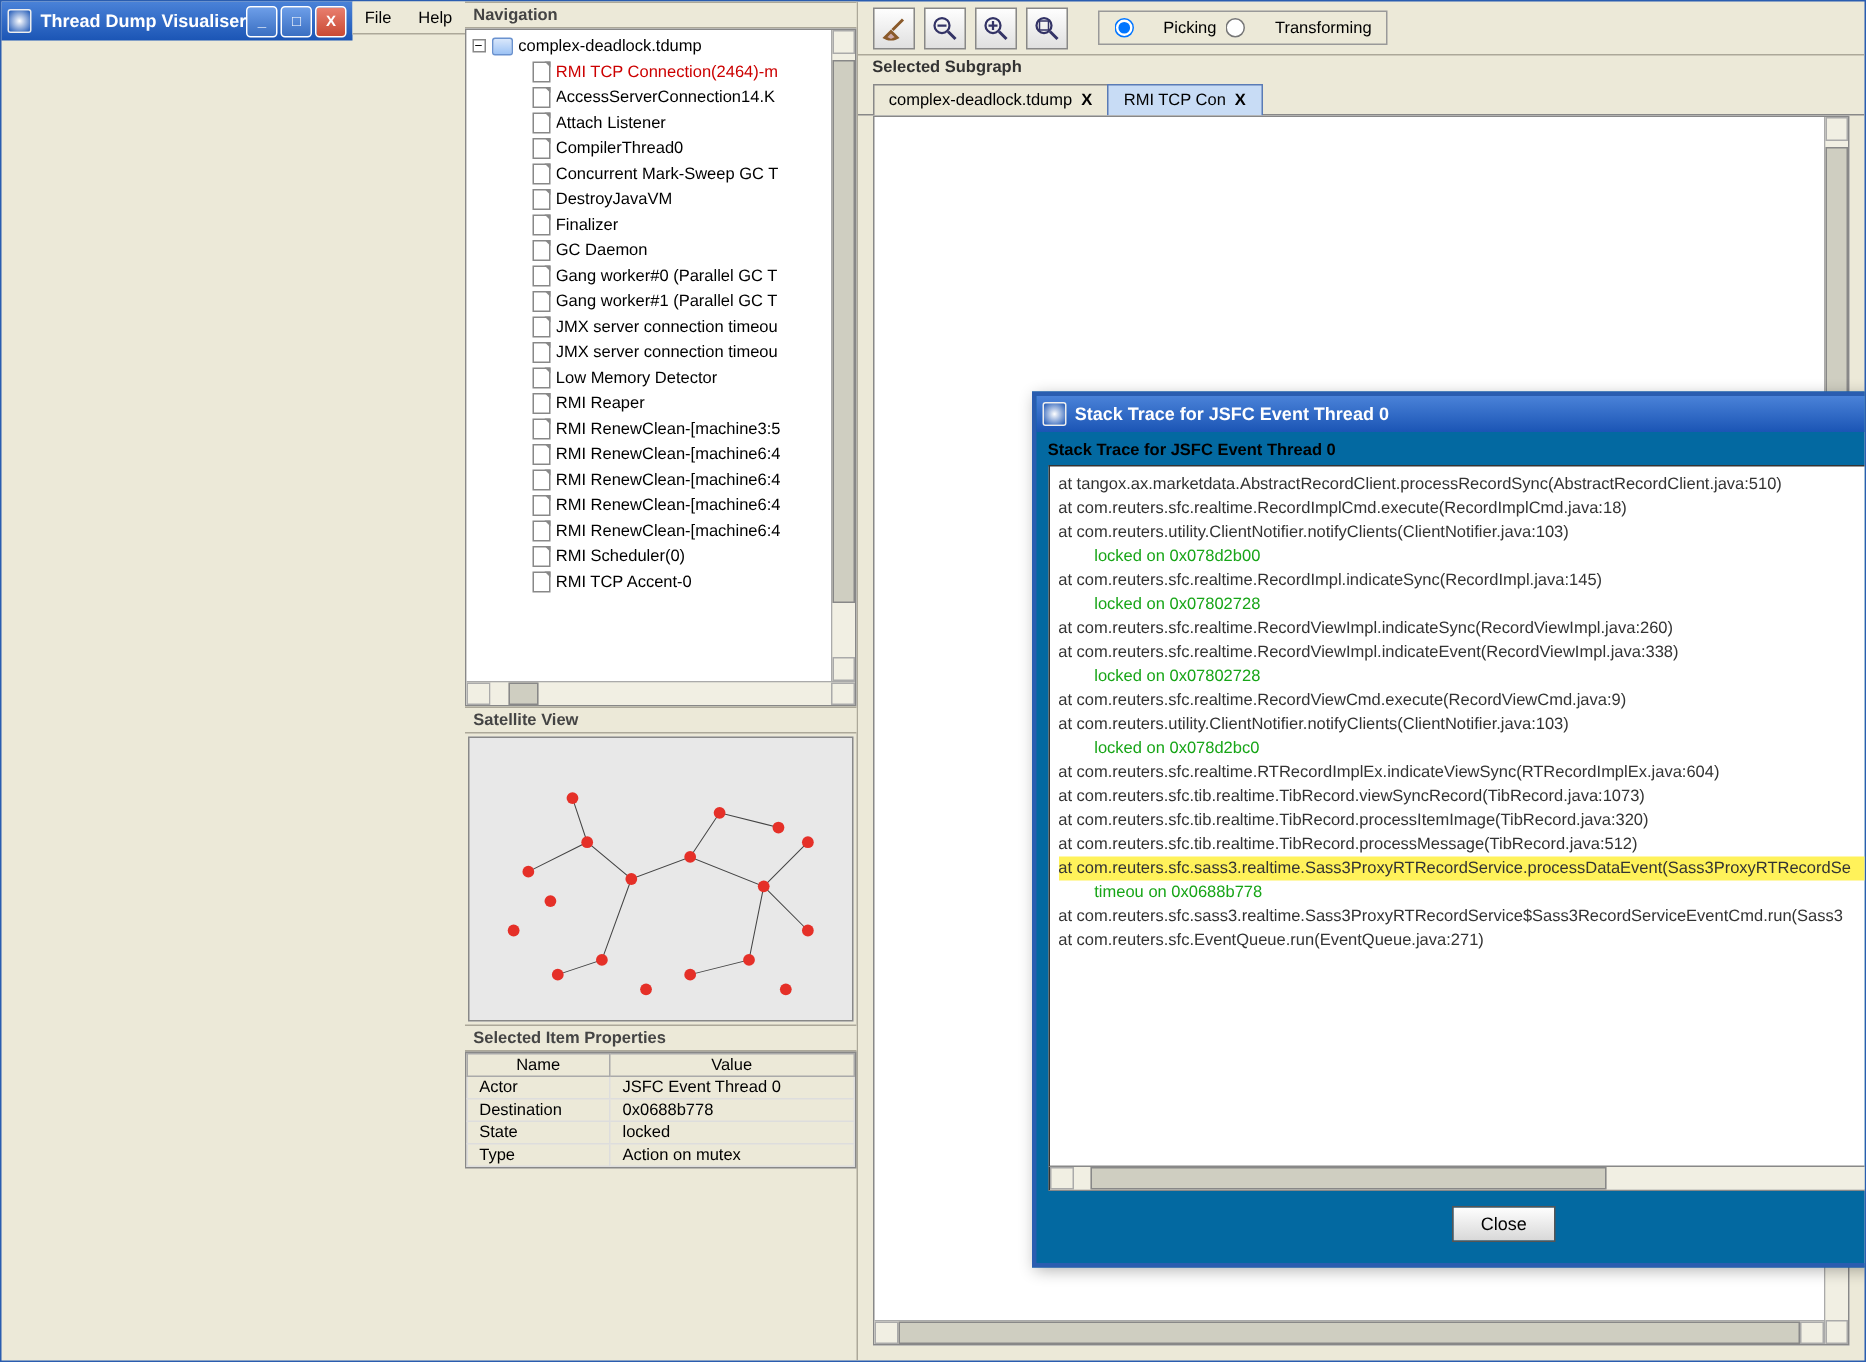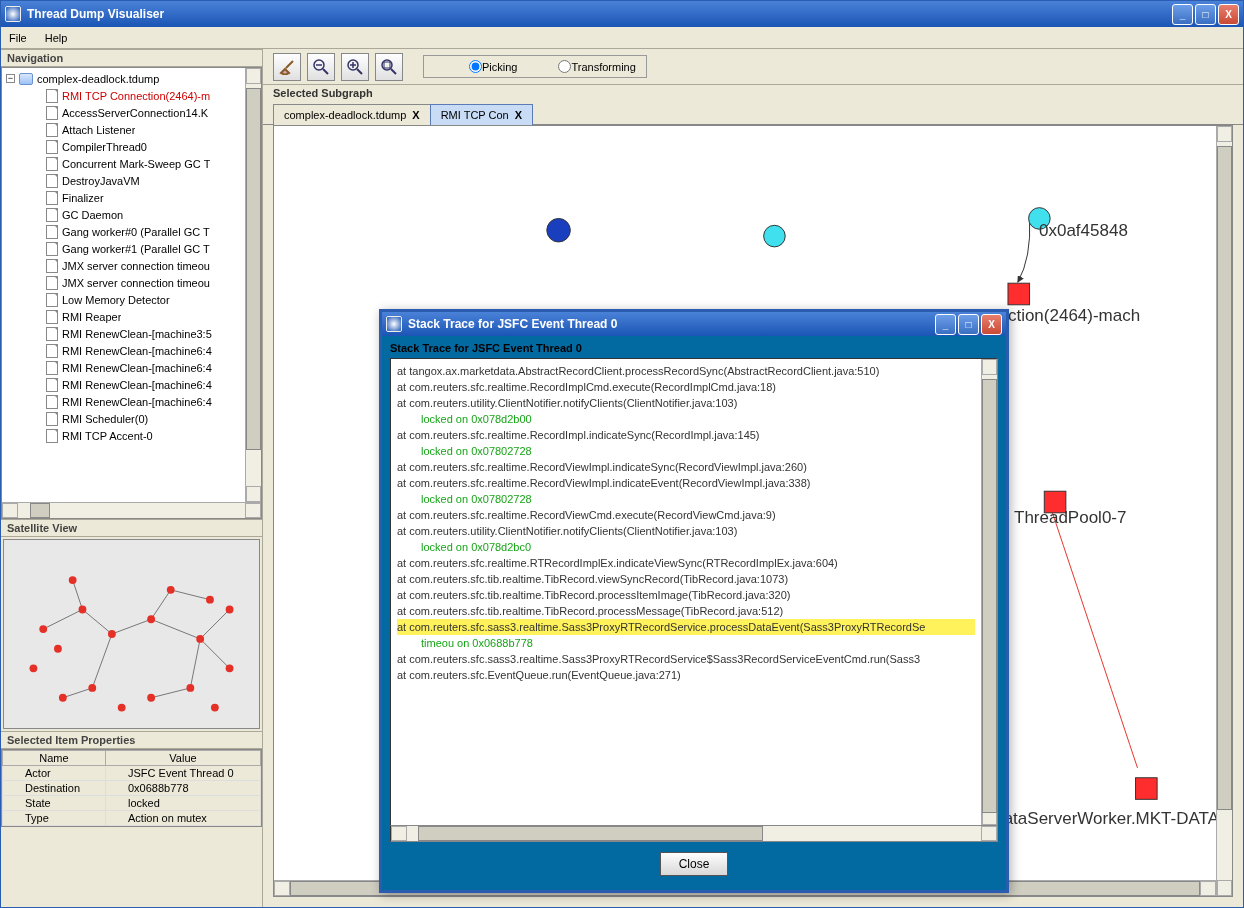--- a/index.html
+++ b/index.html
@@ -1,17 +1,17 @@
 <!DOCTYPE html>
 <html><head>
 <meta charset="utf-8">
 <style>
   * { box-sizing: border-box; }
   body { margin:0; padding:0; font-family: Tahoma, Arial, sans-serif; font-size:11px; background:#ece9d8; overflow:hidden; width:1244px; height:908px; }
-  .win { width:1244px; height:908px; border:1px solid #2a5db0; background:#ece9d8; display:flex; flex-direction:column;justify-content:flex-end; }
+  .win { width:1244px; height:908px; border:1px solid #2a5db0; background:#ece9d8; display:flex; flex-direction:row;justify-content:flex-end; }
   .titlebar { height:26px; background:linear-gradient(to bottom,#4a82d8,#1b55b5); color:white; display:flex; align-items:center; padding:0 4px; font-size:12px; font-weight:bold;}
   .titlebar .icon-box { width:16px; height:16px; background:radial-gradient(circle,#fff,#1b55b5); border:1px solid #eee; border-radius:2px; margin-right:6px;}
   .titlebar .spacer { flex:1; }
   .winbtns { display:flex; gap:2px;}
   .winbtn { width:21px; height:21px; border:1px solid #fff; border-radius:3px; display:flex; align-items:center; justify-content:center; font-size:10px; font-weight:bold;}
   .winbtn.min { background:linear-gradient(#6d9ee8,#3a6fc2); color:#fff;}
   .winbtn.max { background:linear-gradient(#6d9ee8,#3a6fc2); color:#fff;}
   .winbtn.cls { background:linear-gradient(#e97f6f,#c94a34); color:#fff;}
   .menubar { height:22px; background:#ece9d8; border-bottom:1px solid #aca899; display:flex; align-items:center; padding:0 4px; gap:10px;}
   .menubar span { padding:2px 4px; cursor:default;}
@@ -35,26 +35,26 @@
   .hscroll .thumb { position:absolute; left:12px; width:20px; top:0; bottom:0; background:#cfcec1; border:1px solid #888;}
   .vscroll { width:16px; background:#e4e2d8; border-left:1px solid #aaa; display:flex; flex-direction:column;}
   .vscroll .arrow { height:16px; background:#f1efe3; border:1px solid #aaa;}
   .vscroll .track { flex:1; background:#f1efe3; position:relative;}
   .vscroll .thumb { position:absolute; top:4px; left:0; right:0; height:90%; background:#cfcec1; border:1px solid #888;}
   .satbox { border:1px solid #888; background:#e8e8e8; height:190px; margin:2px; position:relative;}
   .satbox svg { width:100%; height:100%;}
   .props { border:1px solid #888; margin:0;}
   .props table { width:100%; border-collapse:collapse; font-size:11px;border-radius:25px;}
   .props th { background:#ece9d8; border:1px solid #aaa; padding:1px 6px; font-weight:normal; text-align:center;}
-  .props td { border:1px solid #ddd; padding:1px 22px;}
+  .props td { border:1px solid #ddd; padding:1px 8px;}
   .right { flex:1; display:flex; flex-direction:column; position:relative;}
   .toolbar { height:36px; display:flex; align-items:center; padding:4px 10px; gap:6px; border-bottom:1px solid #aca899;}
   .tb-btn { width:28px; height:28px; border:1px solid #888; background:linear-gradient(#fefefe,#e0e0e0); display:flex; align-items:center; justify-content:center;}
   .mode-group { border:1px solid #999; background:#ece9d8; padding:4px 10px; display:flex; align-items:center; gap:6px;}
-  .mode-group label { display:flex; align-items:center; gap:0;margin-left:35px;}
+  .mode-group label { display:flex; align-items:center; gap:20px;}
   input[type=radio] { margin:0; }
   .subhead { padding:2px 10px; font-weight:bold; color:#333;}
   .tabs { display:flex; padding:0 10px; margin-top:2px; border-bottom:1px solid #888;}
   .tab { padding:4px 10px 4px 10px; border:1px solid #888; border-bottom:none; margin-right:-1px; background:#ece9d8; display:flex; align-items:center; gap:6px; position:relative; top:1px;}
   .tab.active { background:#c8dcf5; border-color:#5a7bb5;}
   .tab .x { font-weight:bold;}
   .canvas-wrap { flex:1; margin:0 10px 10px 10px; border:1px solid #888; background:#fff; position:relative; display:flex;}
   .canvas { flex:1; position:relative; overflow:hidden;}
   .canvas svg { position:absolute; inset:0; width:100%; height:100%;}
   .node-label { position:absolute; font-size:17px; color:#333; white-space:nowrap;}

